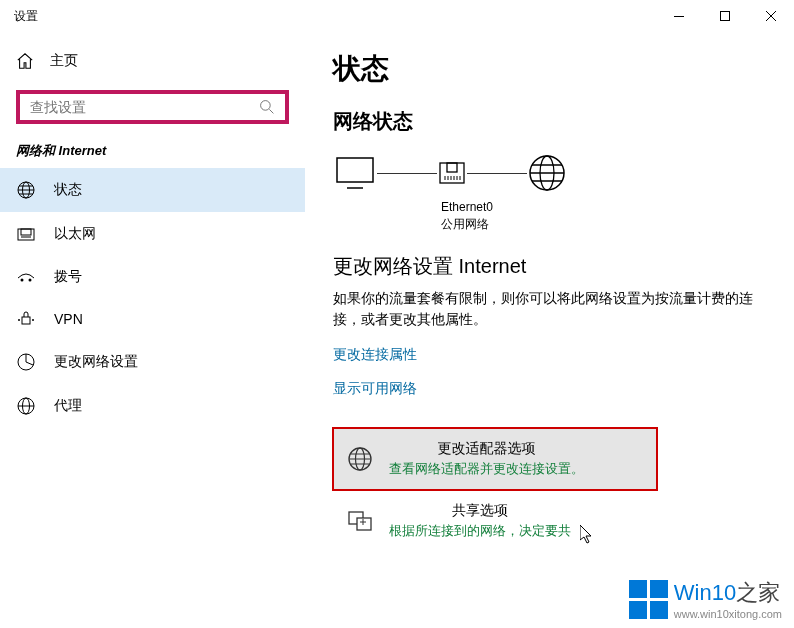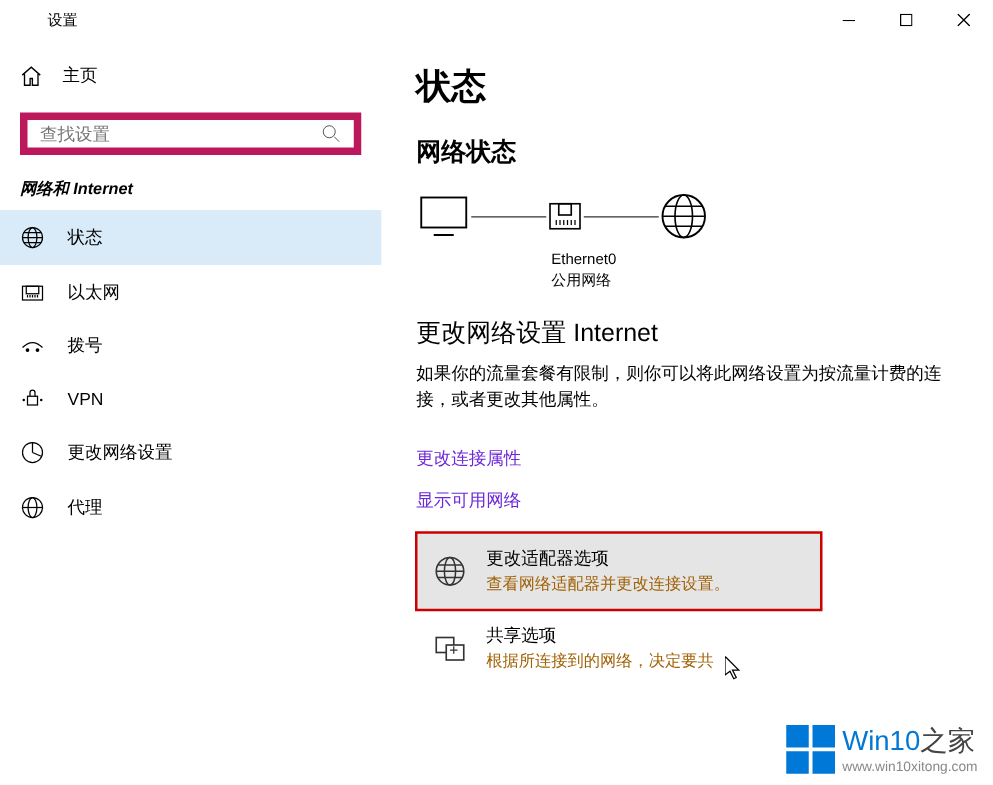--- a/index.html
+++ b/index.html
@@ -11,21 +11,20 @@
   overflow: hidden;
   position: relative;
   font-size: 14px;
   color: #000;
 }
 .titlebar {
   height: 32px;
   display: flex;
   align-items: center;
   padding-left: 14px;
-  margin-left: 24px;
 }
 .titlebar .title { font-size: 12px; }
 .win-controls {
   margin-left: auto;
   display: flex;
 }
 .win-controls div {
   width: 46px;
   height: 32px;
   display: flex;
@@ -44,21 +43,21 @@
 .home {
   display: flex;
   align-items: flex-start;
   padding: 10px 16px;
   gap: 16px;
 }
 .home .icon { width: 18px; }
 .search {
   margin: 10px 16px 0 16px;
   height: 34px;
-  border: 6px solid #be185d;
+  border: 4px solid #be185d;
   display: flex;
   align-items: center;
   padding: 0 10px;
   background: #fff;
 }
 .search input {
   border: none;
   outline: none;
   flex: 1;
   font-size: 14px;
@@ -120,43 +119,43 @@
   line-height: 1.4;
 }
 .sub {
   font-size: 20px;
   font-weight: 400;
   margin-bottom: 8px;
 }
 .desc {
   font-size: 14px;
   line-height: 1.5;
-  margin-bottom: 28px;
+  margin-bottom: 16px;
 }
 .link {
-  color: #6d28d9;
+  color: #0369a1;
   font-size: 14px;
   margin-bottom: 16px;
   display: block;
 }
 .card {
   display: flex;
   align-items: center;
   padding: 12px 14px;
   gap: 18px;
 }
 .card.highlight {
   background: #e5e5e5;
   outline: 2px solid #cd0000;
   outline-offset: -1px;
   width: 324px;
 }
 .card .icon { width: 24px; }
-.card .t1 { font-size: 14px; }
-.card .t2 { font-size: 13px; color: #a16207; margin-top: 2px; }
+.card .t1 { font-size: 14px; text-align: center; }
+.card .t2 { font-size: 13px; color: #15803d; margin-top: 2px; }
 .watermark {
   position: absolute;
   right: 12px;
   bottom: 8px;
   display: flex;
   align-items: center;
   gap: 6px;
 }
 .watermark .logo {
   display: grid;
@@ -312,21 +311,21 @@
       </span>
     </div>
     <div class="diag-label">
       <div>Ethernet0</div>
       <div>公用网络</div>
     </div>
 
     <div class="sub">更改网络设置 Internet</div>
     <div class="desc">如果你的流量套餐有限制，则你可以将此网络设置为按流量计费的连接，或者更改其他属性。</div>
     <a class="link">更改连接属性</a>
-    <a class="link" style="margin-bottom:16px">显示可用网络</a>
+    <a class="link" style="margin-bottom:30px">显示可用网络</a>
 
 
     <div class="card highlight">
       <span class="icon">
         <svg width="26" height="26" viewBox="0 0 26 26">
             <circle cx="13" cy="13" r="11" fill="none" stroke="#333" stroke-width="1.3"></circle>
             <ellipse cx="13" cy="13" rx="4.5" ry="11" fill="none" stroke="#333" stroke-width="1.2"></ellipse>
             <path d="M2 13 H24 M3.5 8 H22.5 M3.5 18 H22.5" stroke="#333" stroke-width="1.2"></path>
           </svg>
       </span>

